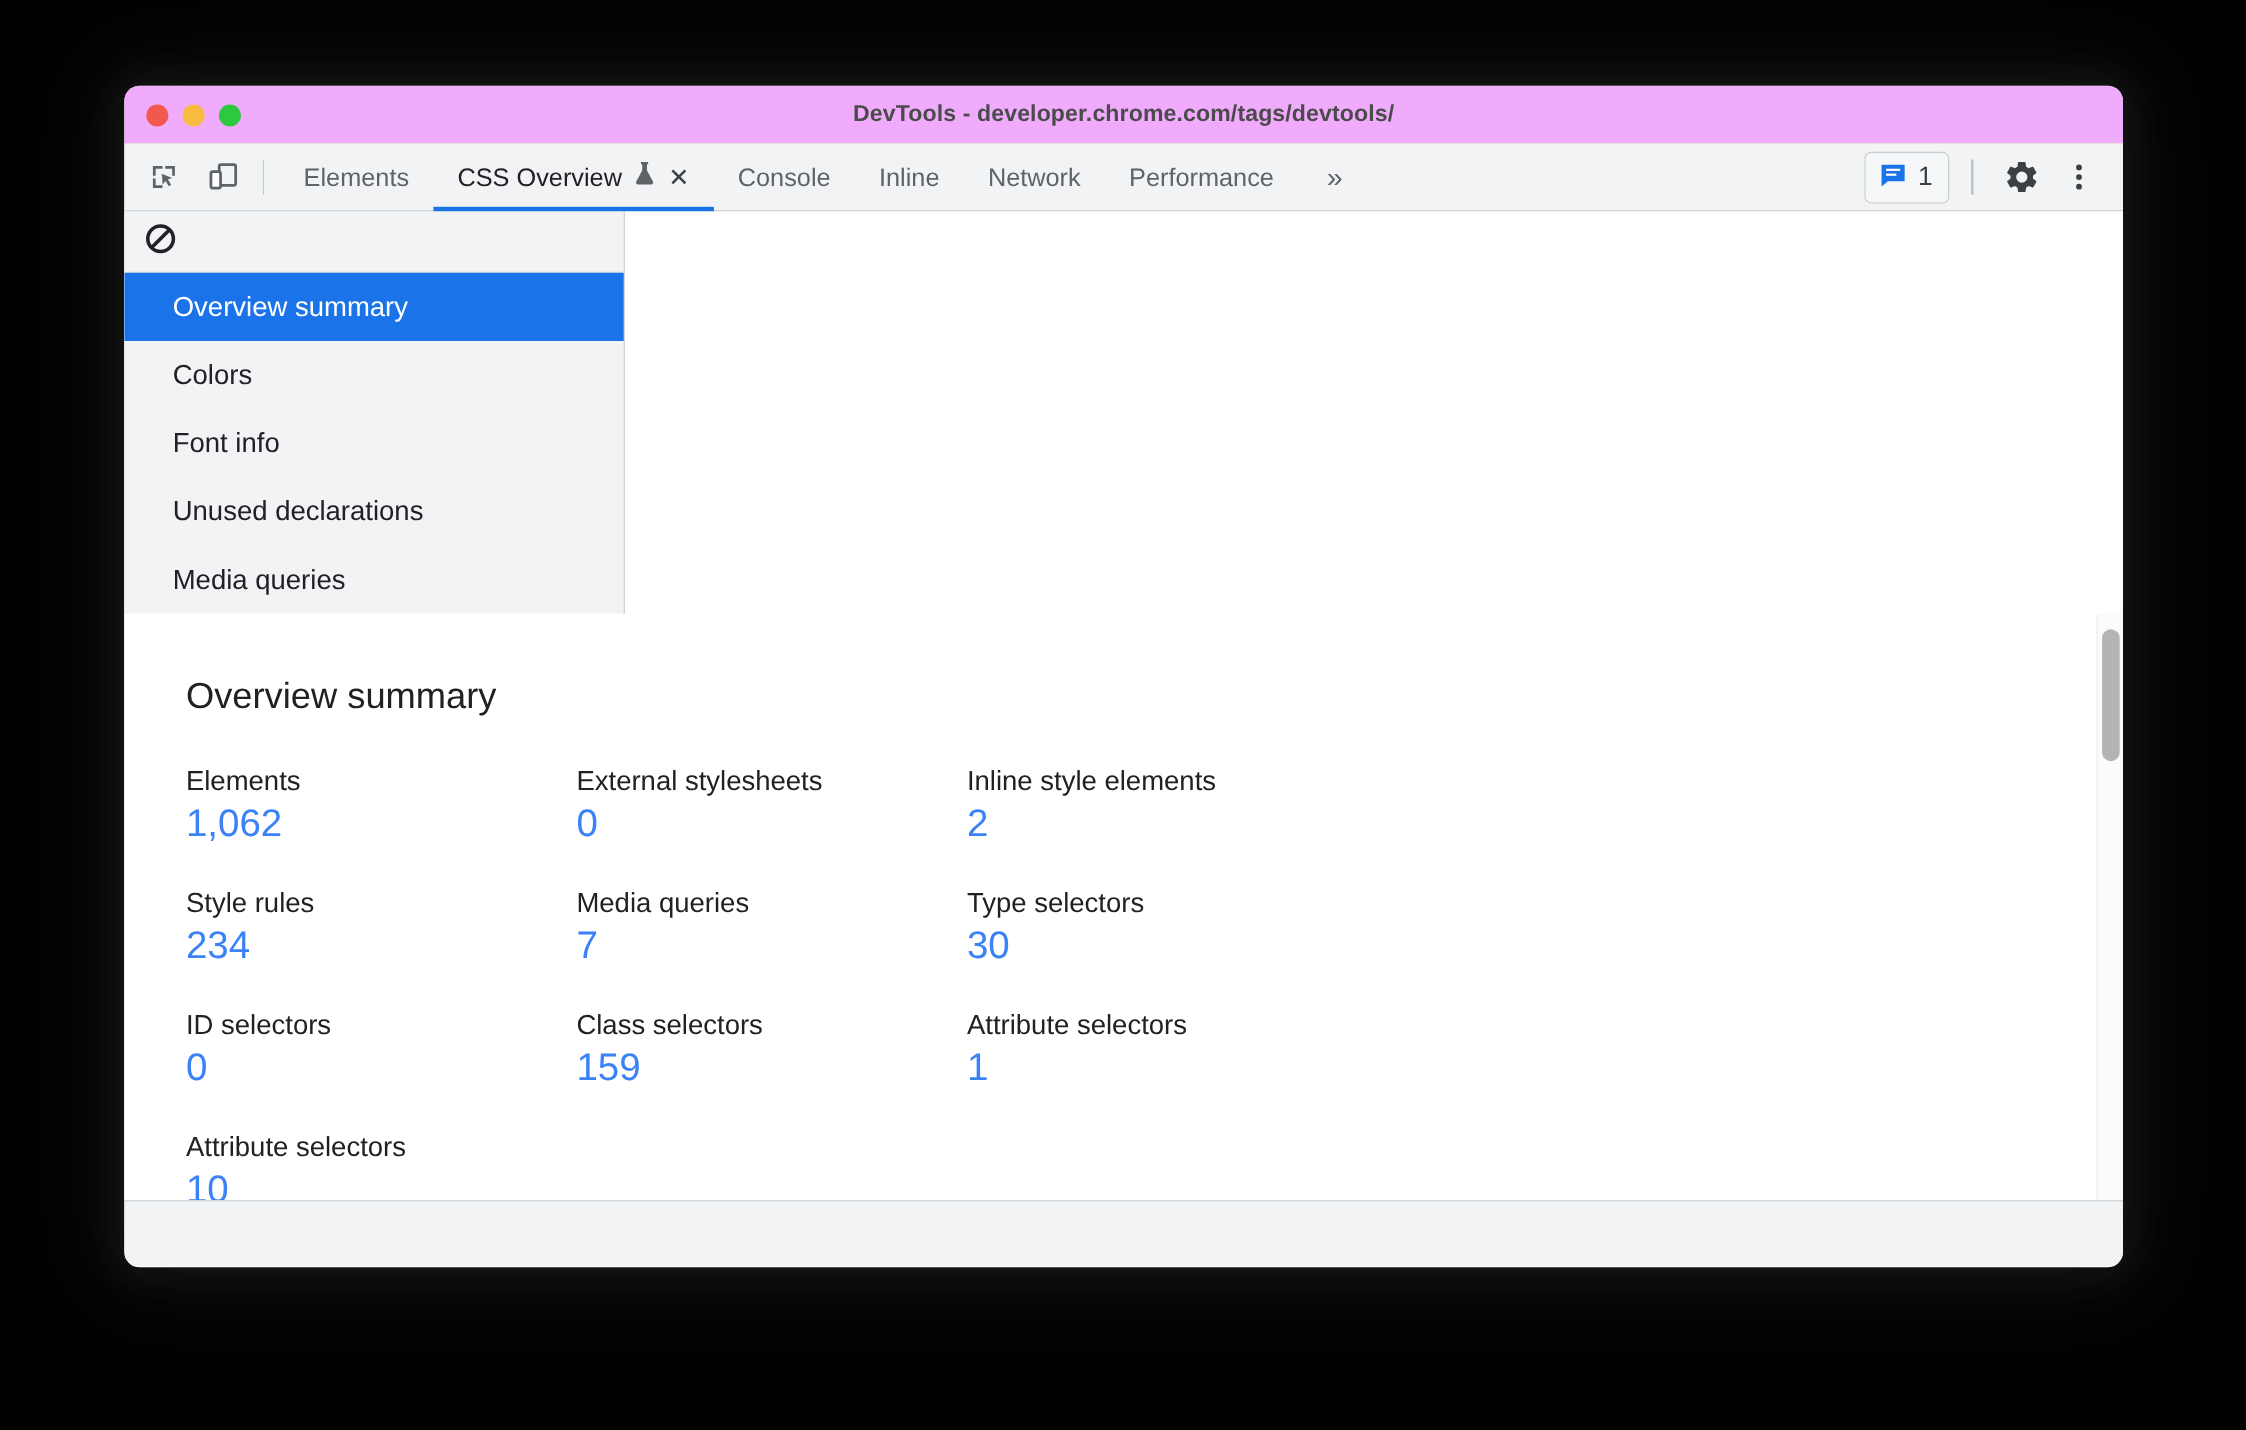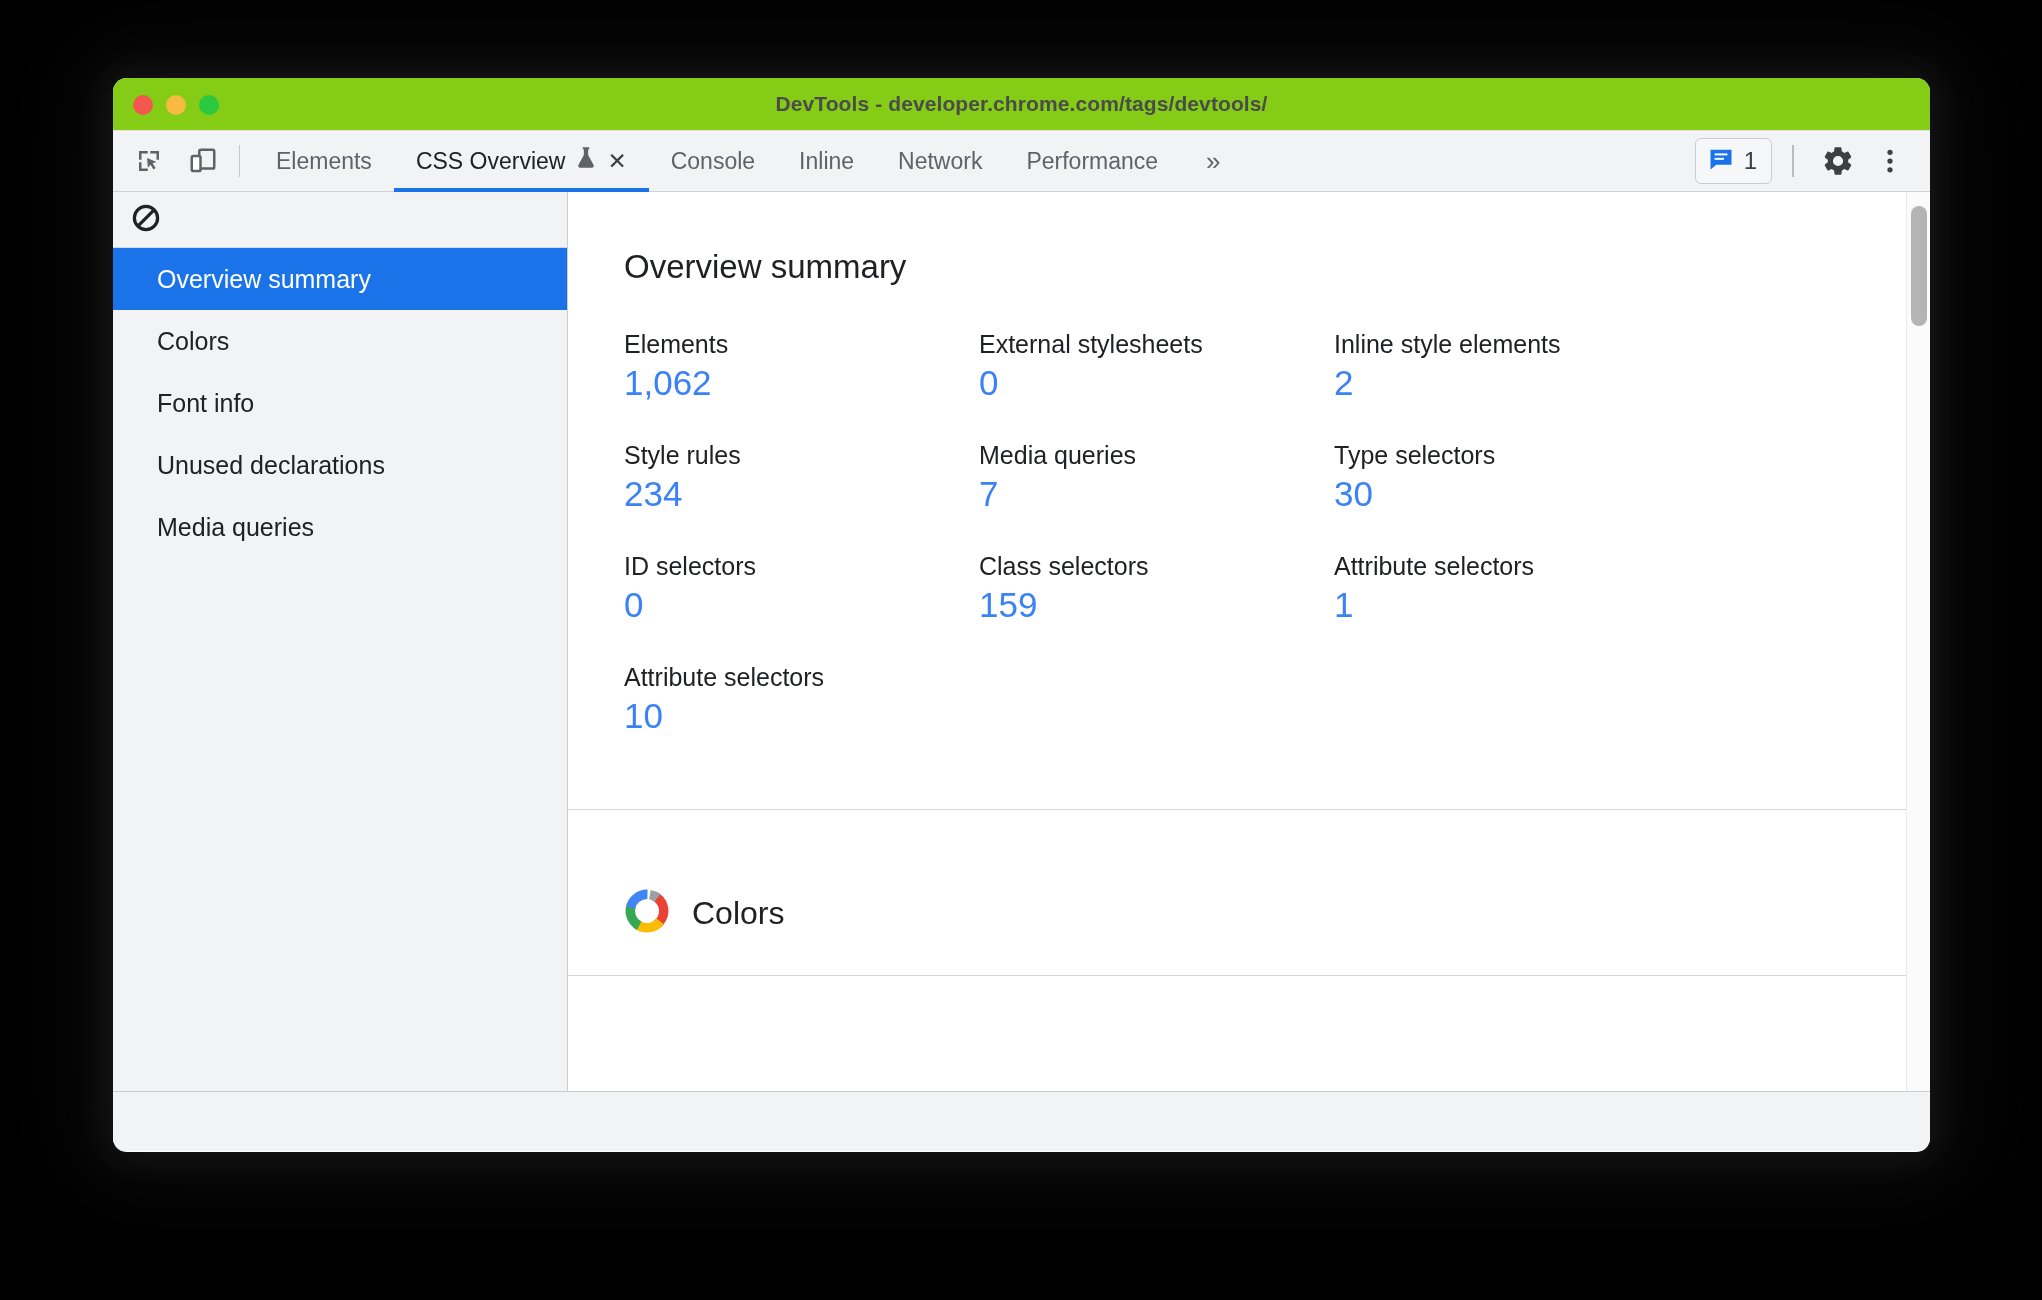--- a/index.html
+++ b/index.html
@@ -30,21 +30,21 @@
     background: #ffffff;
     overflow: hidden;
     box-shadow: 0 0 34px 14px rgba(255,255,255,0.055),
                 0 0 90px 40px rgba(255,255,255,0.035);
   }
 
   
   #titlebar {
     position: relative;
     height: 53px;
-    background: #84cc16;
+    background: #f0abfc;
     border-bottom: 1px solid #e8dfdc;
     display: flex;
     align-items: center;
   }
   #traffic-lights {
     position: absolute;
     left: 20px;
     top: 0;
     height: 53px;
     display: flex;
@@ -165,20 +165,21 @@
   .round-btn {
     width: 48px; height: 48px;
     display: flex; align-items: center; justify-content: center;
   }
 
   
   #panel {
     display: flex;
     height: 899px;
     background: #ffffff;
+    flex-direction: column;
   }
 
   #sidebar {
     width: 455px;
     background: #f1f3f4;
     border-right: 1px solid #c9cdd0;
     display: flex;
     flex-direction: column;
   }
   #sidebar-toolbar {

